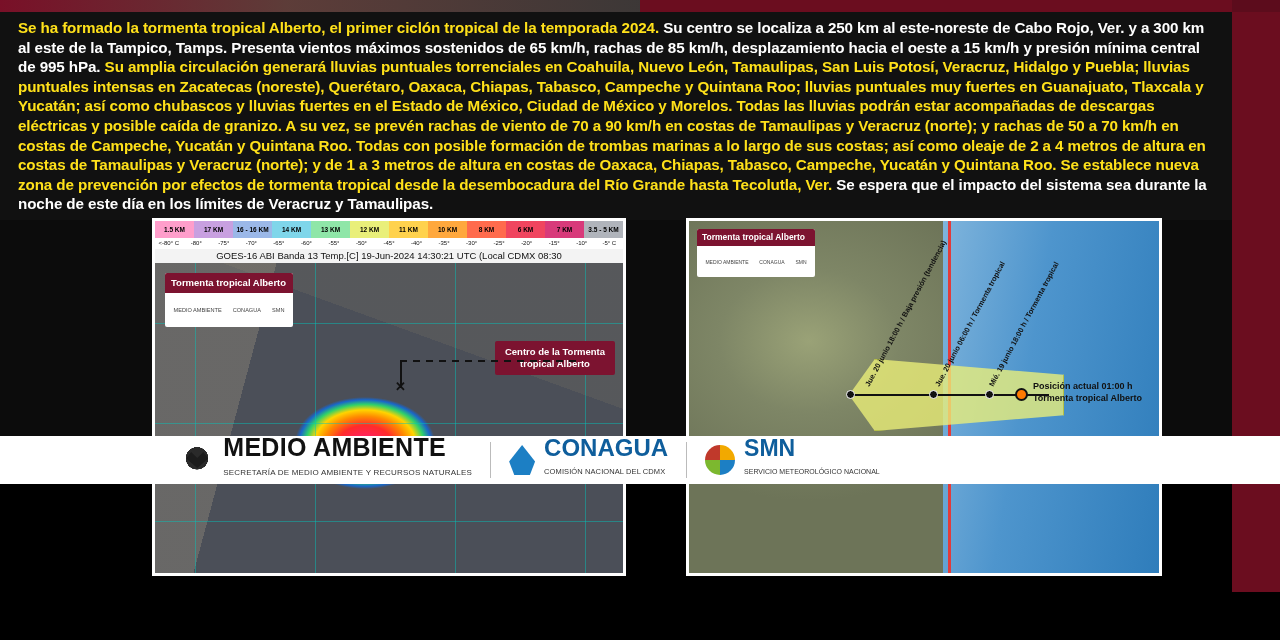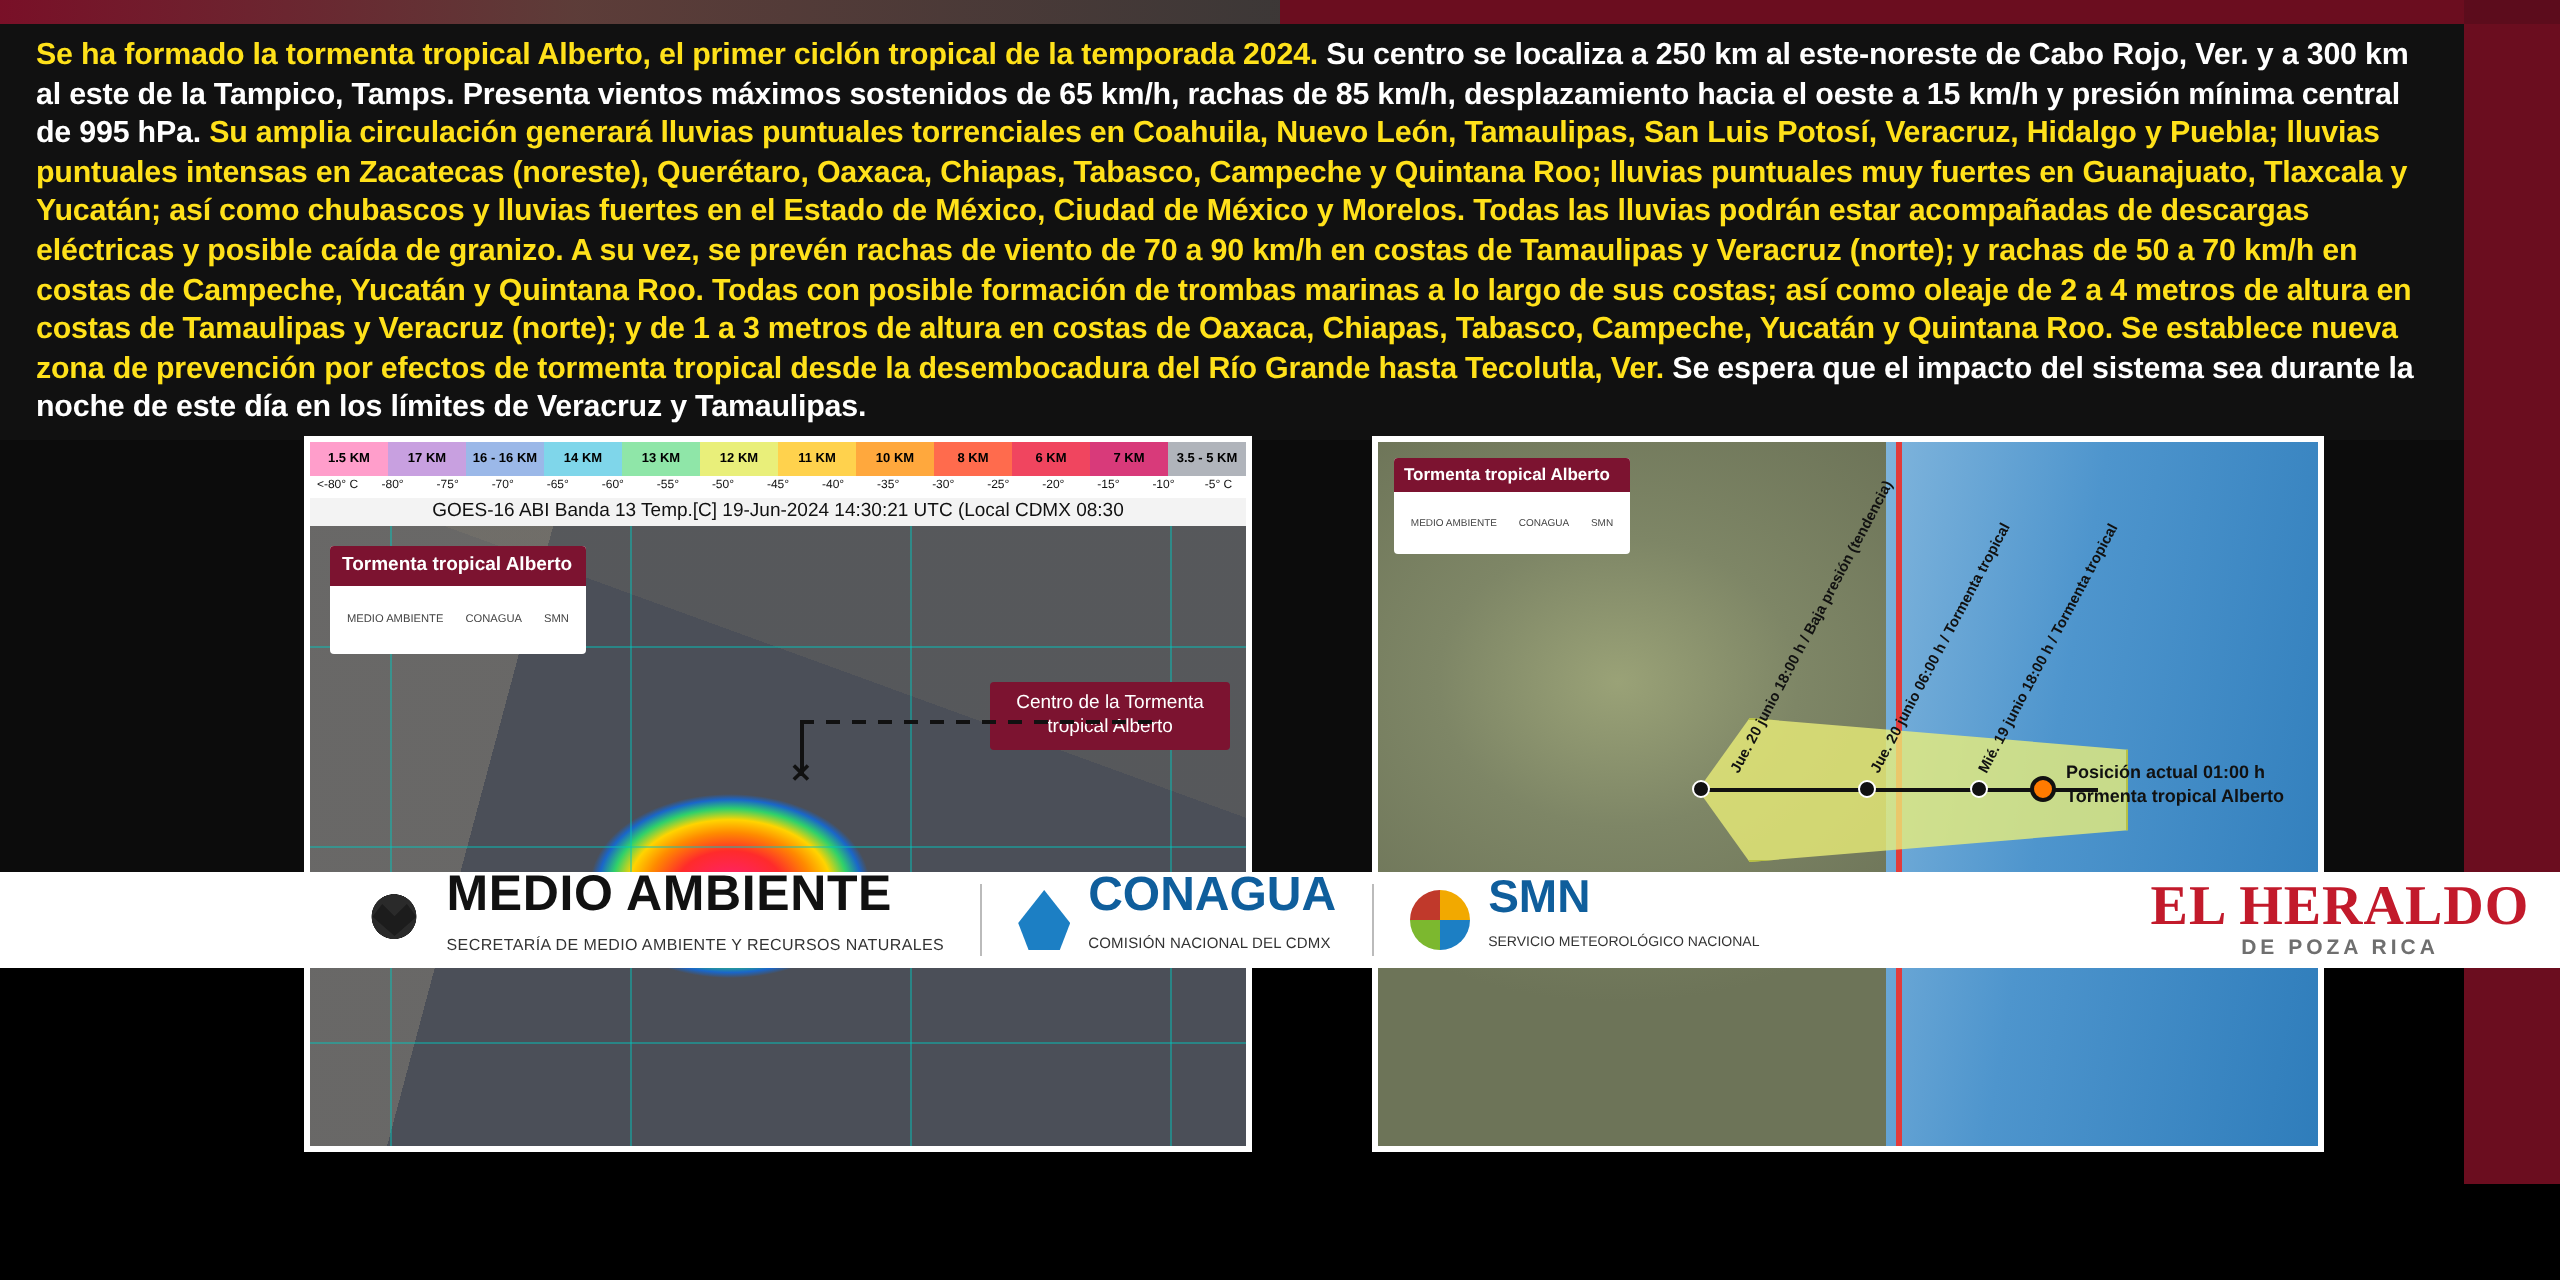--- a/index.html
+++ b/index.html
@@ -64,21 +64,21 @@
   .sat-grid { position:absolute; inset:0; }
   .sat-grid i { position:absolute; background:rgba(0,200,190,.45); }
   .sat-logo {
     position:absolute; left:10px; top:10px; width:128px; height:54px; background:#fff; border-radius:2px;
     display:flex; flex-direction:column; overflow:hidden;
   }
   .sat-logo .lg-top { background:#7c1330; color:#fff; font-size:9.5px; font-weight:bold; line-height:12px; padding:4px 6px; }
   .sat-logo .lg-bot { flex:1; display:flex; align-items:center; justify-content:space-around; font-size:5.6px; color:#444; padding:0 3px; }
   .sat-annot {
     position:absolute; right:8px; top:78px; width:120px; background:#7c1330; color:#fff;
-    font-size:9.5px; line-height:12px; font-weight:normal; padding:5px 6px; border-radius:2px; text-align:center;
+    font-size:9.5px; line-height:12px; font-weight:bold; padding:5px 6px; border-radius:2px; text-align:center;
   }
   .sat-line { position:absolute; background:#111; }
   .sat-x { position:absolute; color:#111; font-size:13px; font-weight:bold; }
 
   
   .tra-img { position:absolute; inset:0;
      background:
        radial-gradient(ellipse 200px 160px at 120px 120px, #9aa277 0%, #7e8666 45%, #6d7458 100%),
        linear-gradient(90deg, #7d8463 0 52%, #cfd8e6 52% 55%, #8fb7d8 55% 62%, #5e9fd0 62% 78%, #3f86c2 78% 100%);
   }
@@ -265,19 +265,15 @@
       <div class="fg">
         <span class="smnmark"></span>
         <span class="txt-smn">
           <span>SMN</span>
           <small>SERVICIO METEOROLÓGICO NACIONAL</small>
         </span>
       </div>
 
     </div>
 
-    <div class="heraldo">
-      <div class="h1">EL HERALDO</div>
-      <div class="h2">DE POZA RICA</div>
-    </div>
   </div>
 
 </div>
 
 </body></html>

